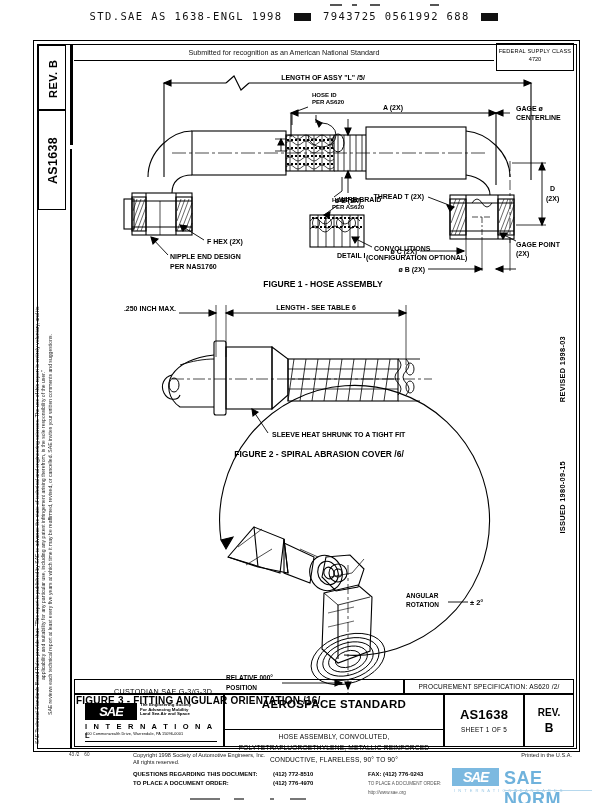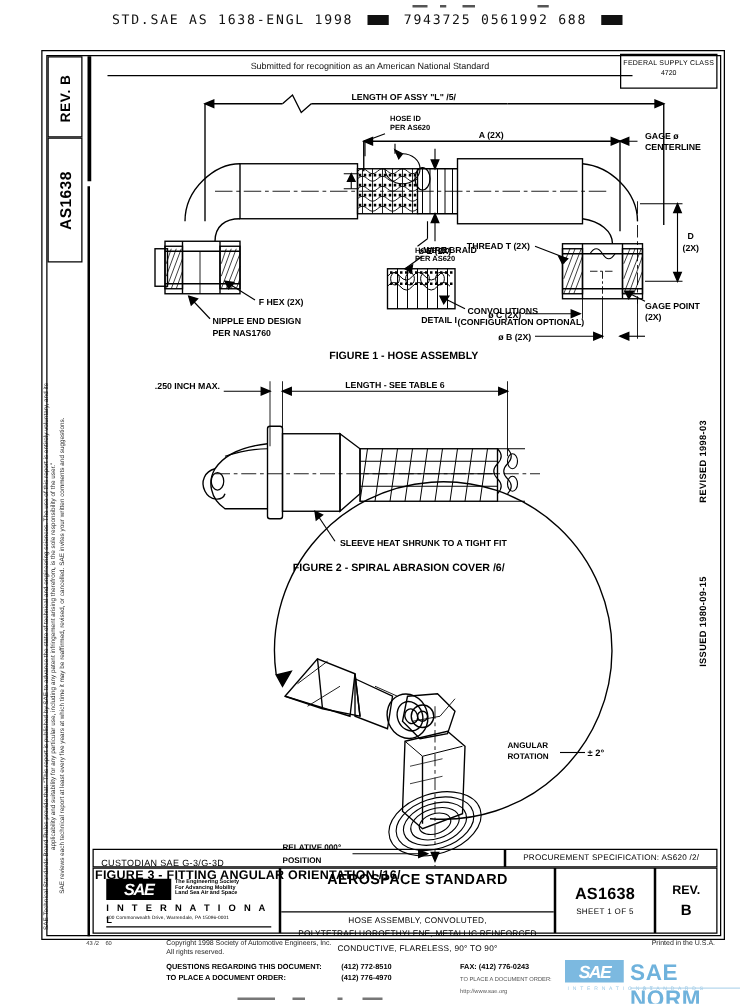--- a/index.html
+++ b/index.html
@@ -56,21 +56,20 @@
   
   #blackRule { position:absolute; left:36px; top:4px; width:3px; height:100px; background:#000; }
   #blackRule2 { position:absolute; left:36px; top:108px; width:2px; height:600px; background:#000; }
 
   
   #submitBar {
     position:absolute; left:40px; top:4px; width:420px; height:16px;
     border-bottom:1px solid #000;
     font-size:7.2px; text-align:center; line-height:15px;
     color:#111;
-    margin-left:12px;
   }
   #fscBox {
     position:absolute; left:462px; top:2px; width:78px; height:28px;
     border:1px solid #000; text-align:center; padding-top:4px;
   }
   #fscBox .l1 { font-size:5.6px; letter-spacing:0.2px; }
   #fscBox .l2 { font-size:5.6px; margin-top:2px; }
 
   
   #issuedTxt {
@@ -95,21 +94,21 @@
   #boiler1 .vtext, #boiler2 .vtext { display:block; white-space:normal; height:450px; width:11px;}
 
   
   #canvas { position:absolute; left:42px; top:24px; width:496px; height:630px; }
   #canvas svg { display:block; }
 
   
   #titleblock { position:absolute; left:40px; top:638px; width:500px; height:68px; }
   .tb { position:absolute; border:1px solid #000; }
 
-  #tbCustodian { left:0; top:0; width:330px; height:15px; }
+  #tbCustodian { left:0; top:0; width:330px; height:15px;padding-left:33px; }
   #tbCustodian span { font-size:7.2px; line-height:13px; padding-left:6px; letter-spacing:0.3px; }
   #tbProc { left:330px; top:0; width:170px; height:15px; }
   #tbProc span { font-size:6.5px; line-height:13px; display:block; text-align:center; letter-spacing:0.2px;}
 
   #tbLogo { left:0; top:15px; width:150px; height:53px; }
   #tbMain { left:150px; top:15px; width:220px; height:53px; }
   #tbNum  { left:370px; top:15px; width:80px; height:53px; }
   #tbRev  { left:450px; top:15px; width:50px; height:53px; }
 
   #tbMain .asTitle {

